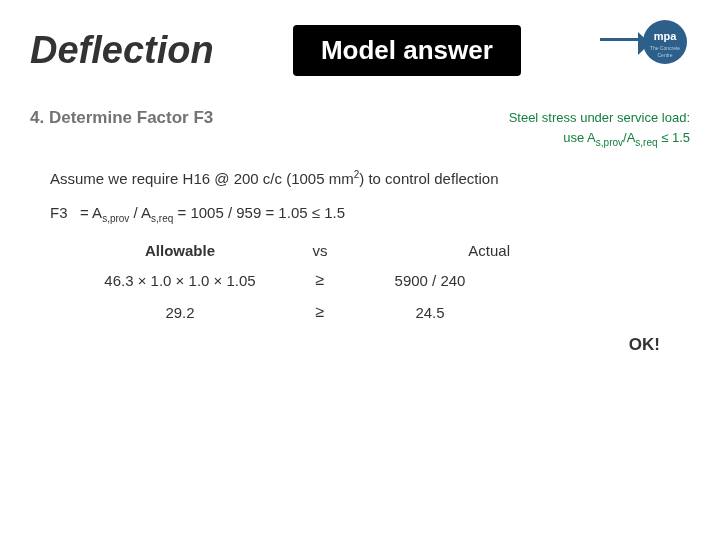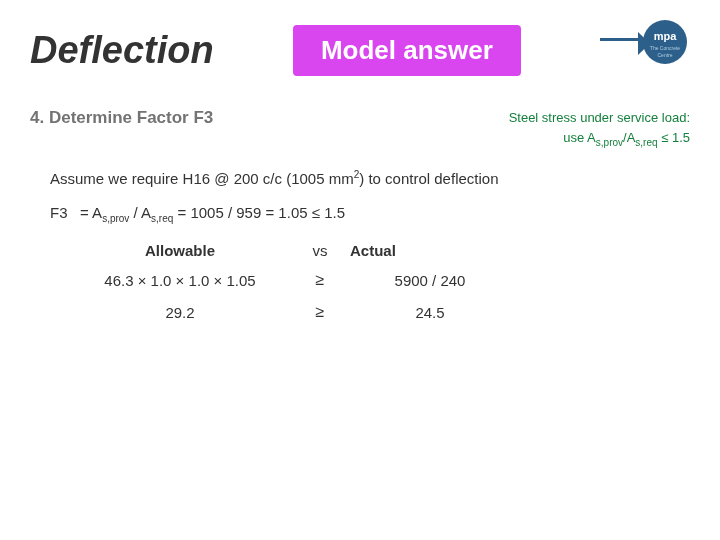--- a/index.html
+++ b/index.html
@@ -29,21 +29,21 @@
     }
 
     .page-title {
       font-size: 38px;
       font-weight: bold;
       color: #333333;
       font-style: italic;
     }
 
     .model-answer-box {
-      background: #d946ef;
+      background: #000000;
       padding: 10px 28px;
       border-radius: 4px;
     }
 
     .model-answer-text {
       font-size: 26px;
       font-weight: bold;
       color: #ffffff;
     }
 
@@ -120,23 +120,23 @@
     .col-vs {
       width: 60px;
       font-size: 15px;
       color: #333;
       text-align: center;
     }
 
     .col-actual {
       width: 160px;
       font-size: 15px;
-      font-weight: bold;
-      color: #333;
-      text-align: left;
+      font-weight: normal;
+      color: #333;
+      text-align: right;
     }
 
     .compare-data-row {
       display: flex;
       align-items: center;
       margin-bottom: 14px;
       gap: 0;
     }
 
     .col-left-val {
@@ -237,16 +237,19 @@
       <div class="col-operator">≥</div>
       <div class="col-right-val">5900 / 240</div>
     </div>
 
     <div class="compare-data-row">
       <div class="col-left-val">29.2</div>
       <div class="col-operator">≥</div>
       <div class="col-right-val">24.5</div>
     </div>
 
+    <div class="ok-row">
+      <span class="ok-text">OK!</span>
+    </div>
 
   </div>
 
 </div>
 
 </body></html>

